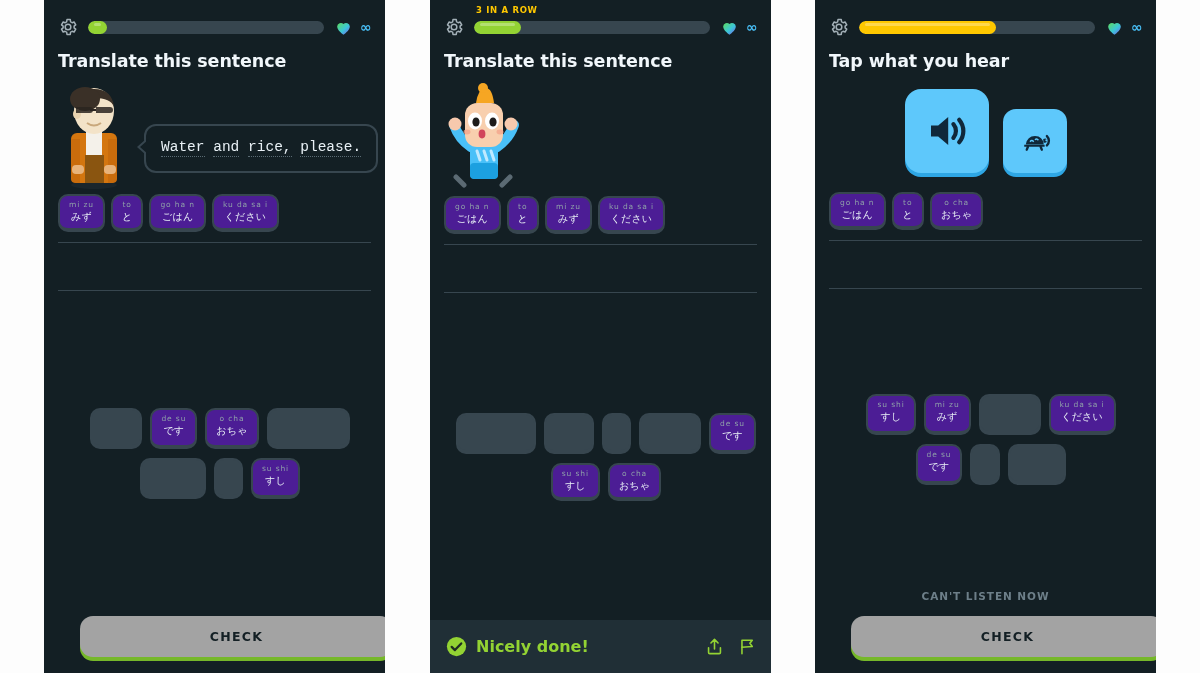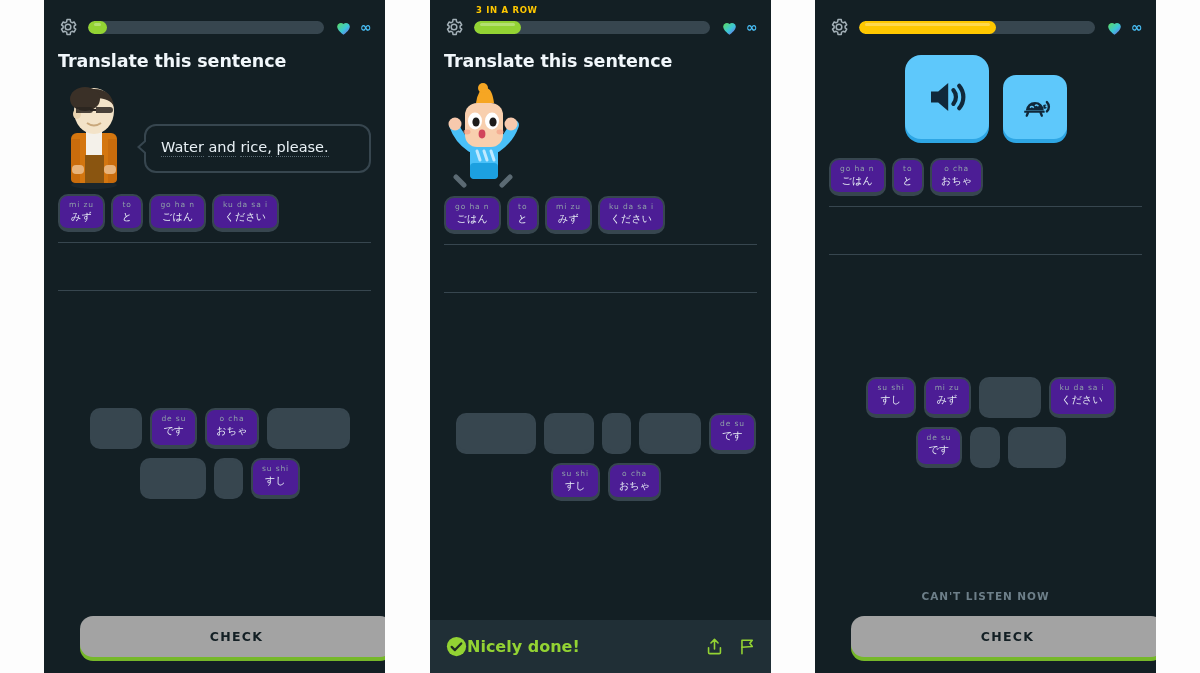--- a/index.html
+++ b/index.html
@@ -108,20 +108,21 @@
     border-top: 8px solid transparent;
     border-bottom: 8px solid transparent;
     border-right: 9px solid #37464f;
   }
   .bubble-tail-in { left: -6px; border-right-color: #131f24; }
   .bubble-text {
     color: #e8f0f5;
     font-size: 14.5px;
     line-height: 1.15;
     white-space: nowrap;
+    font-family: Liberation Mono, monospace;
   }
   .dashed {
     border-bottom: 1.5px dotted #5a6b74;
     padding-bottom: 1px;
   }
 
   
   .answer-area { padding: 0 14px; }
   .answer-line {
     border-bottom: 1.5px solid #37464f;
@@ -204,20 +205,21 @@
     margin-top: auto;
     padding: 0 14px 16px 14px;
   }
   .footer.success {
     background: #202f36;
     padding-top: 12px;
   }
   .feedback-row {
     display: flex;
     align-items: center;
+    gap: 9px;
     padding: 4px 0 0 2px;
   }
   .check-circle {
     width: 21px; height: 21px; flex: 0 0 21px;
   }
   .feedback-text {
     color: #93d333;
     font-size: 16px;
     font-weight: bold;
     flex: 1;
@@ -523,20 +525,21 @@
                 <stop offset="55%" stop-color="#3bc6d8"></stop>
                 <stop offset="100%" stop-color="#7b5cf0"></stop>
           </linearGradient>
             </defs>
           <path fill="url(#hg3)" d="M12 21s-8-5.1-8-10.3A4.7 4.7 0 0 1 12 7.6 4.7 4.7 0 0 1 20 10.7C20 15.9 12 21 12 21z"></path>
         </svg>
         <span class="inf">∞</span>
       </div>
     </div>
 
+    <div class="title">Tap what you hear</div>
 
     <div class="audio-row">
       <div class="audio-btn big">
         <svg width="48" height="48" viewBox="0 0 24 24">
           <path d="M4 9.2 h3.6 L12.6 5 v14 L7.6 14.8 H4 z" fill="#10283a"></path>
           <path d="M15.2 8.6 a5.2 5.2 0 0 1 0 6.8" stroke="#10283a" stroke-width="2.1" fill="none" stroke-linecap="round"></path>
           <path d="M18.1 6.4 a8.6 8.6 0 0 1 0 11.2" stroke="#10283a" stroke-width="2.1" fill="none" stroke-linecap="round"></path>
         </svg>
       </div>
       <div class="audio-btn small">

